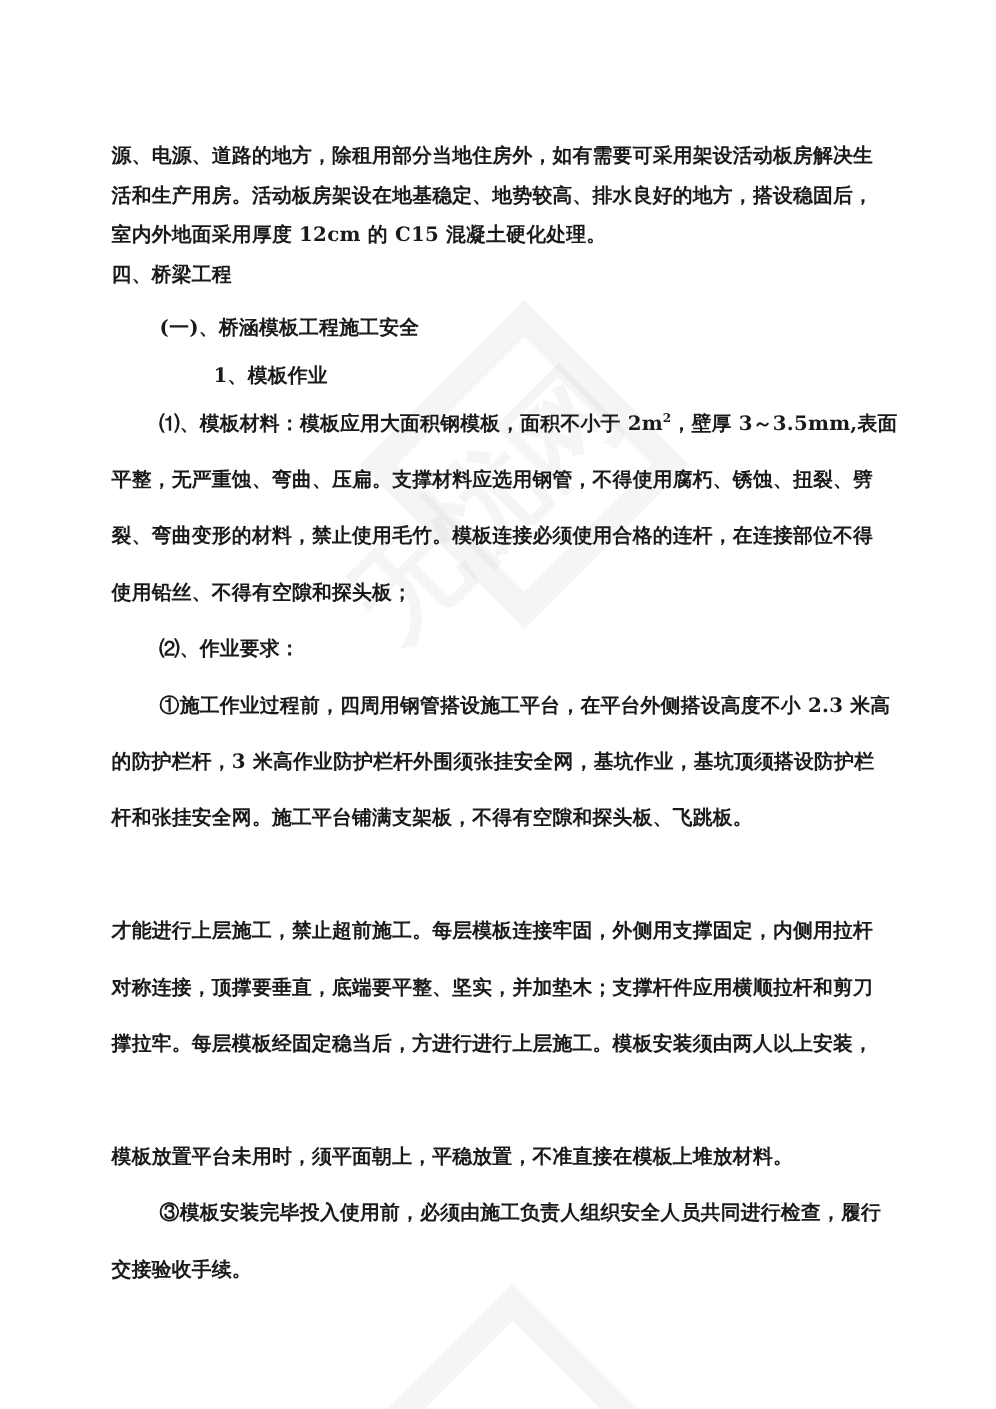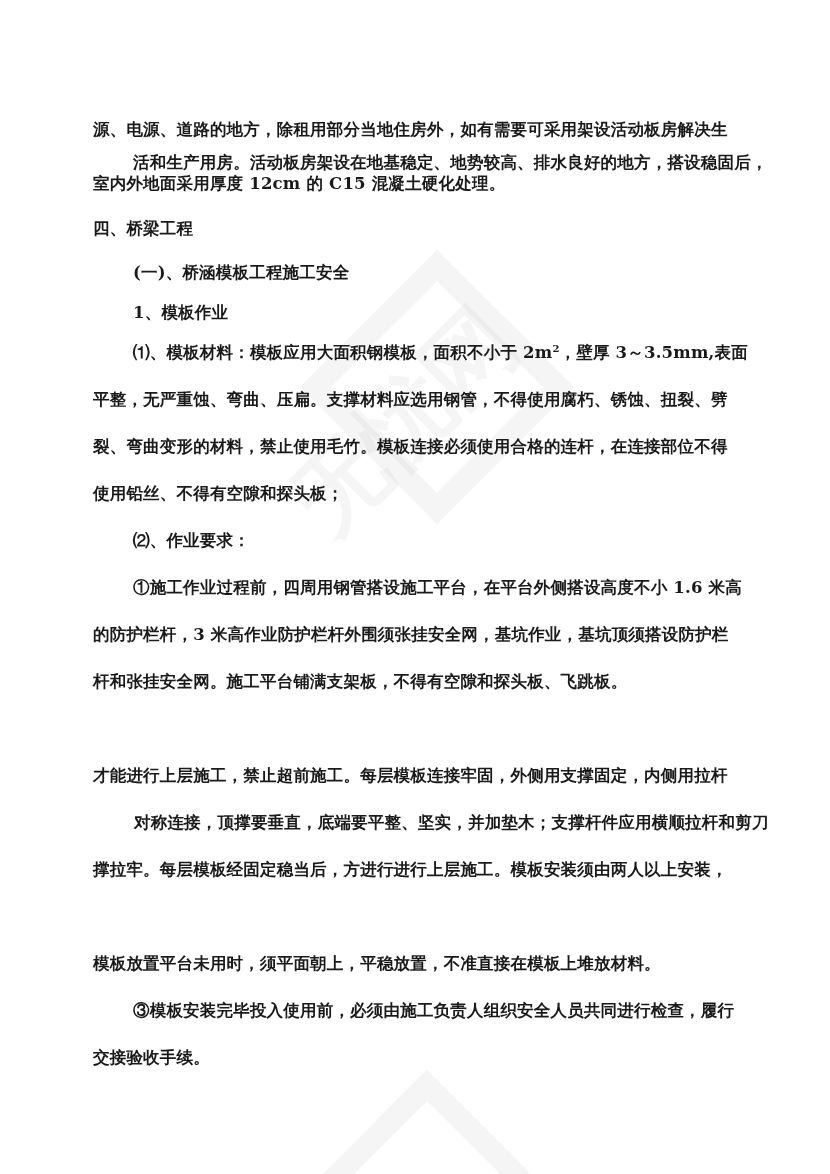--- a/index.html
+++ b/index.html
@@ -20,40 +20,40 @@
 
 <div class="page">
 
   <div class="watermark">
     <div class="wm-diamond" style="left:340px; top:290px; width:150px; height:150px;"></div>
     <div class="wm-text" style="left:270px; top:360px;">无忧网</div>
     <div class="wm-diamond" style="left:330px; top:1110px; width:150px; height:150px;"></div>
   </div>
 
   <div class="line" style="top:119px;">源、电源、道路的地方，除租用部分当地住房外，如有需要可采用架设活动板房解决生</div>
-  <div class="line" style="top:152px;margin-left:40px;">活和生产用房。活动板房架设在地基稳定、地势较高、排水良好的地方，搭设稳固后，</div>
-  <div class="line" style="top:173px;">室内外地面采用厚度 12cm 的 C15 混凝土硬化处理。</div>
+  <div class="line" style="top:152px;">活和生产用房。活动板房架设在地基稳定、地势较高、排水良好的地方，搭设稳固后，</div>
+  <div class="line" style="top:185px;">室内外地面采用厚度 12cm 的 C15 混凝土硬化处理。</div>
 
   <div class="line bold" style="top:218px;">四、桥梁工程</div>
   <div class="line bold indent1" style="top:262px;">(一)、桥涵模板工程施工安全</div>
-  <div class="line bold indent1" style="top:302px;">1、模板作业</div>
+  <div class="line bold indent1" style="top:302px;margin-left:45px;">1、模板作业</div>
 
   <div class="line indent1" style="top:342px;">
     <span>⑴、模板材料：模板应用大面积钢模板，面积不小于 2m</span><sup>2</sup><span>，壁厚 3～3.5mm,表面</span>
   </div>
   <div class="line" style="top:389px;">平整，无严重蚀、弯曲、压扁。支撑材料应选用钢管，不得使用腐朽、锈蚀、扭裂、劈</div>
   <div class="line" style="top:436px;">裂、弯曲变形的材料，禁止使用毛竹。模板连接必须使用合格的连杆，在连接部位不得</div>
   <div class="line" style="top:483px;">使用铅丝、不得有空隙和探头板；</div>
 
   <div class="line indent1" style="top:530px;">⑵、作业要求：</div>
 
-  <div class="line indent1" style="top:577px;">①施工作业过程前，四周用钢管搭设施工平台，在平台外侧搭设高度不小 1.6 米高</div>
+  <div class="line indent1" style="top:577px;">①施工作业过程前，四周用钢管搭设施工平台，在平台外侧搭设高度不小 2.3 米高</div>
   <div class="line" style="top:624px;">的防护栏杆，3 米高作业防护栏杆外围须张挂安全网，基坑作业，基坑顶须搭设防护栏</div>
   <div class="line" style="top:671px;">杆和张挂安全网。施工平台铺满支架板，不得有空隙和探头板、飞跳板。</div>
 
   <div class="line" style="top:765px;text-align:center;">才能进行上层施工，禁止超前施工。每层模板连接牢固，外侧用支撑固定，内侧用拉杆</div>
-  <div class="line" style="top:812px;margin-left:41px;">对称连接，顶撑要垂直，底端要平整、坚实，并加垫木；支撑杆件应用横顺拉杆和剪刀</div>
+  <div class="line" style="top:812px;">对称连接，顶撑要垂直，底端要平整、坚实，并加垫木；支撑杆件应用横顺拉杆和剪刀</div>
   <div class="line" style="top:859px;text-align:center;">撑拉牢。每层模板经固定稳当后，方进行进行上层施工。模板安装须由两人以上安装，</div>
   <div class="line indent1" style="top:1000px;">③模板安装完毕投入使用前，必须由施工负责人组织安全人员共同进行检查，履行</div>
 
   <div class="line" style="top:953px;">模板放置平台未用时，须平面朝上，平稳放置，不准直接在模板上堆放材料。</div>
   <div class="line" style="top:1047px;">交接验收手续。</div>
 </div>
 
 </body></html>

